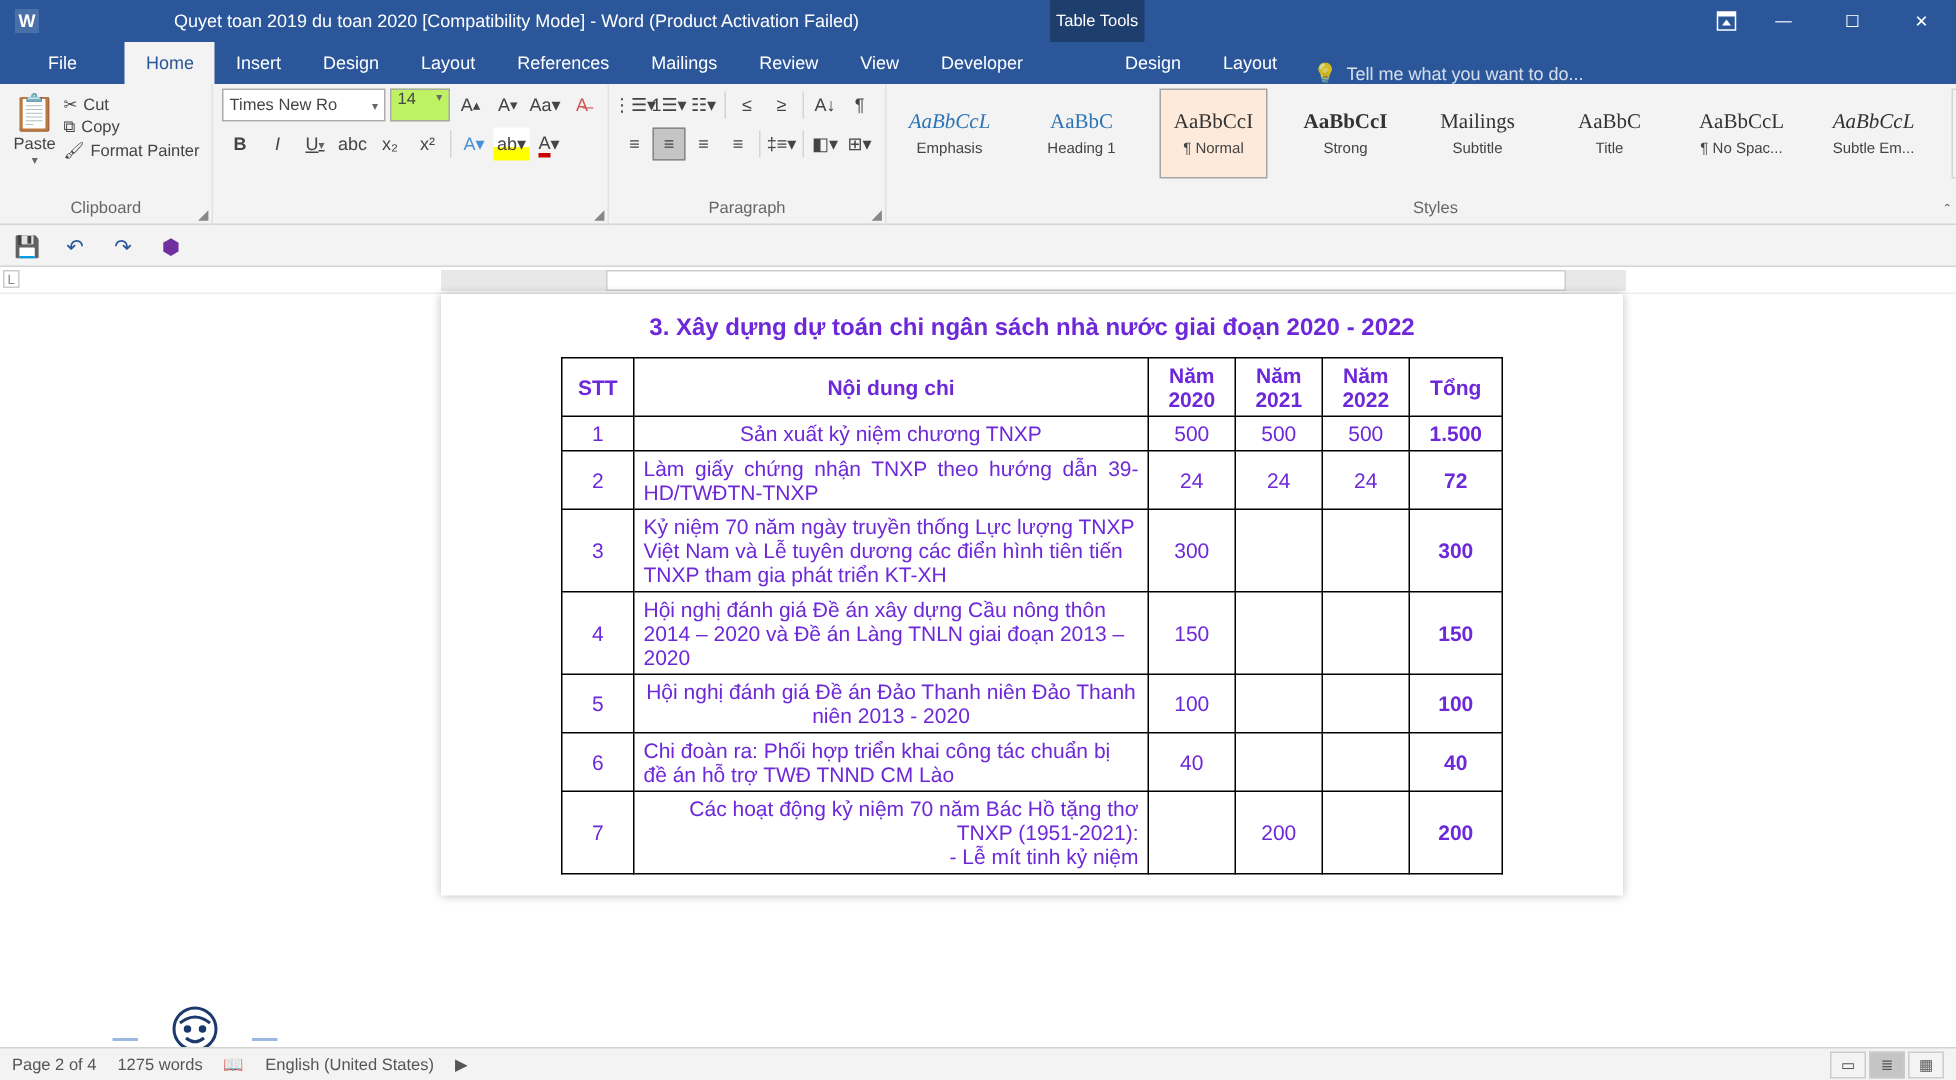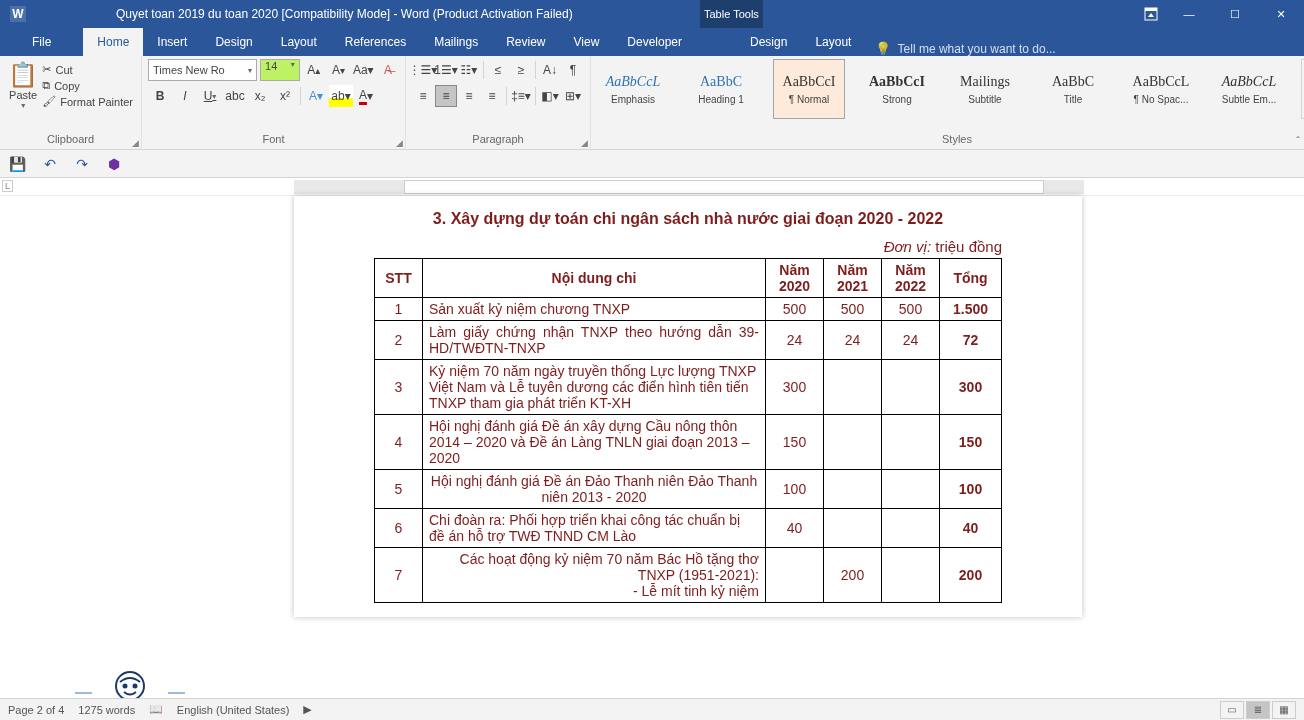--- a/index.html
+++ b/index.html
@@ -53,21 +53,21 @@
 .editing-body div{display:flex;align-items:center;gap:3px;white-space:nowrap}
 .collapse-ribbon{position:absolute;right:4px;bottom:2px;font-size:11px;color:#666;cursor:pointer}
 .qat{background:#f3f3f3;height:28px;border-bottom:1px solid #d4d4d4;display:flex;align-items:center;padding:0 8px;gap:12px}
 .qat-btn{width:20px;height:20px;display:flex;align-items:center;justify-content:center;font-size:14px;color:#2b579a}
 .doc-area{background:#fff;position:relative;height:calc(720px - 28px - 28px - 94px - 28px - 22px);overflow:hidden}
 .ruler-bar{height:18px;background:#fff;position:relative;border-bottom:1px solid #eee}
 .ruler-corner{position:absolute;left:2px;top:2px;font-size:9px;color:#888;border:1px solid #ccc;padding:0 2px}
 .ruler{position:absolute;left:294px;right:20px;top:0;height:18px;display:flex;align-items:center}
 .ruler-gray{background:#e8e8e8;height:14px}
 .ruler-white{background:#fff;height:14px;border:1px solid #ccc}
-.page{position:absolute;left:294px;top:18px;width:788px;background:#fff;box-shadow:0 0 6px rgba(0,0,0,0.25);padding:14px 80px;font-family:'Times New Roman',serif;color:#7f1d1d}
+.page{position:absolute;left:294px;top:18px;width:788px;background:#fff;box-shadow:0 0 6px rgba(0,0,0,0.25);padding:14px 80px;font-family:'Times New Roman',serif;color:#6d28d9}
 .doc-title{text-align:center;font-weight:bold;font-size:16px;margin-bottom:10px}
 .doc-unit{text-align:right;font-style:italic;font-size:15px;margin-bottom:3px}
 .doc-table{border-collapse:collapse;width:100%;font-size:14px}
 .doc-table th,.doc-table td{border:1px solid #000;padding:3px 6px;vertical-align:middle}
 .doc-table th{font-weight:bold;text-align:center}
 .doc-table td.c{text-align:center}
 .doc-table td.bold{font-weight:bold}
 .watermark{position:absolute;left:30px;top:480px;width:200px;text-align:center}
 .wm-illust{width:160px;height:110px;margin:0 auto 6px;position:relative}
 .statusbar{position:absolute;bottom:0;left:0;right:0;height:22px;background:#f3f3f3;border-top:1px solid #d4d4d4;display:flex;align-items:center;font-size:11px;color:#555;padding:0 8px;gap:14px}
@@ -175,21 +175,20 @@
           </div>
         <div class="font-btn">abc</div>
         <div class="font-btn">x₂</div>
         <div class="font-btn">x²</div>
         <div class="sep"></div>
         <div class="font-btn" style="color:#4a90d9">A▾</div>
         <div class="font-btn" style="background:linear-gradient(#fff 60%,#ff0 60%)">ab▾</div>
         <div class="font-btn"><span style="border-bottom:3px solid #c00">A</span>▾</div>
       </div>
     </div>
-    <div class="group-label">Font</div>
     <div class="dialog-launcher">◢</div>
   </div>
 
   <div class="ribbon-group para-grp">
     <div class="group-body" style="flex-direction:column">
       <div class="para-row1">
         <div class="font-btn">⋮☰▾</div>
         <div class="font-btn">1☰▾</div>
         <div class="font-btn">☷▾</div>
         <div class="sep"></div>
@@ -287,36 +286,35 @@
     <div class="ruler-corner">L</div>
     <div class="ruler">
       <div class="ruler-gray" style="width:110px"></div>
       <div class="ruler-white" style="width:640px"></div>
       <div class="ruler-gray" style="width:40px"></div>
     </div>
   </div>
 
   <div class="page">
     <div class="doc-title">3. Xây dựng dự toán chi ngân sách nhà nước giai đoạn 2020 - 2022</div>
-    <div class="doc-unit"><span>Đơn vị:</span> <span style="font-style:normal">triệu đồng</span></div>
     <table class="doc-table">
       <thead>
         <tr>
           <th style="width:48px">STT</th>
           <th>Nội dung chi</th>
           <th style="width:58px">Năm 2020</th>
           <th style="width:58px">Năm 2021</th>
           <th style="width:58px">Năm 2022</th>
           <th style="width:62px">Tổng</th>
         </tr>
       </thead>
       <tbody id="table-body">
           <tr>
             <td class="c">1</td>
-            <td style="text-align:left">Sản xuất kỷ niệm chương TNXP</td>
+            <td style="text-align:center">Sản xuất kỷ niệm chương TNXP</td>
             <td class="c">500</td>
             <td class="c">500</td>
             <td class="c">500</td>
             <td class="c bold">1.500</td>
           </tr>
           <tr>
             <td class="c">2</td>
             <td style="text-align:justify">Làm giấy chứng nhận TNXP theo hướng dẫn 39-HD/TWĐTN-TNXP</td>
             <td class="c">24</td>
             <td class="c">24</td>

